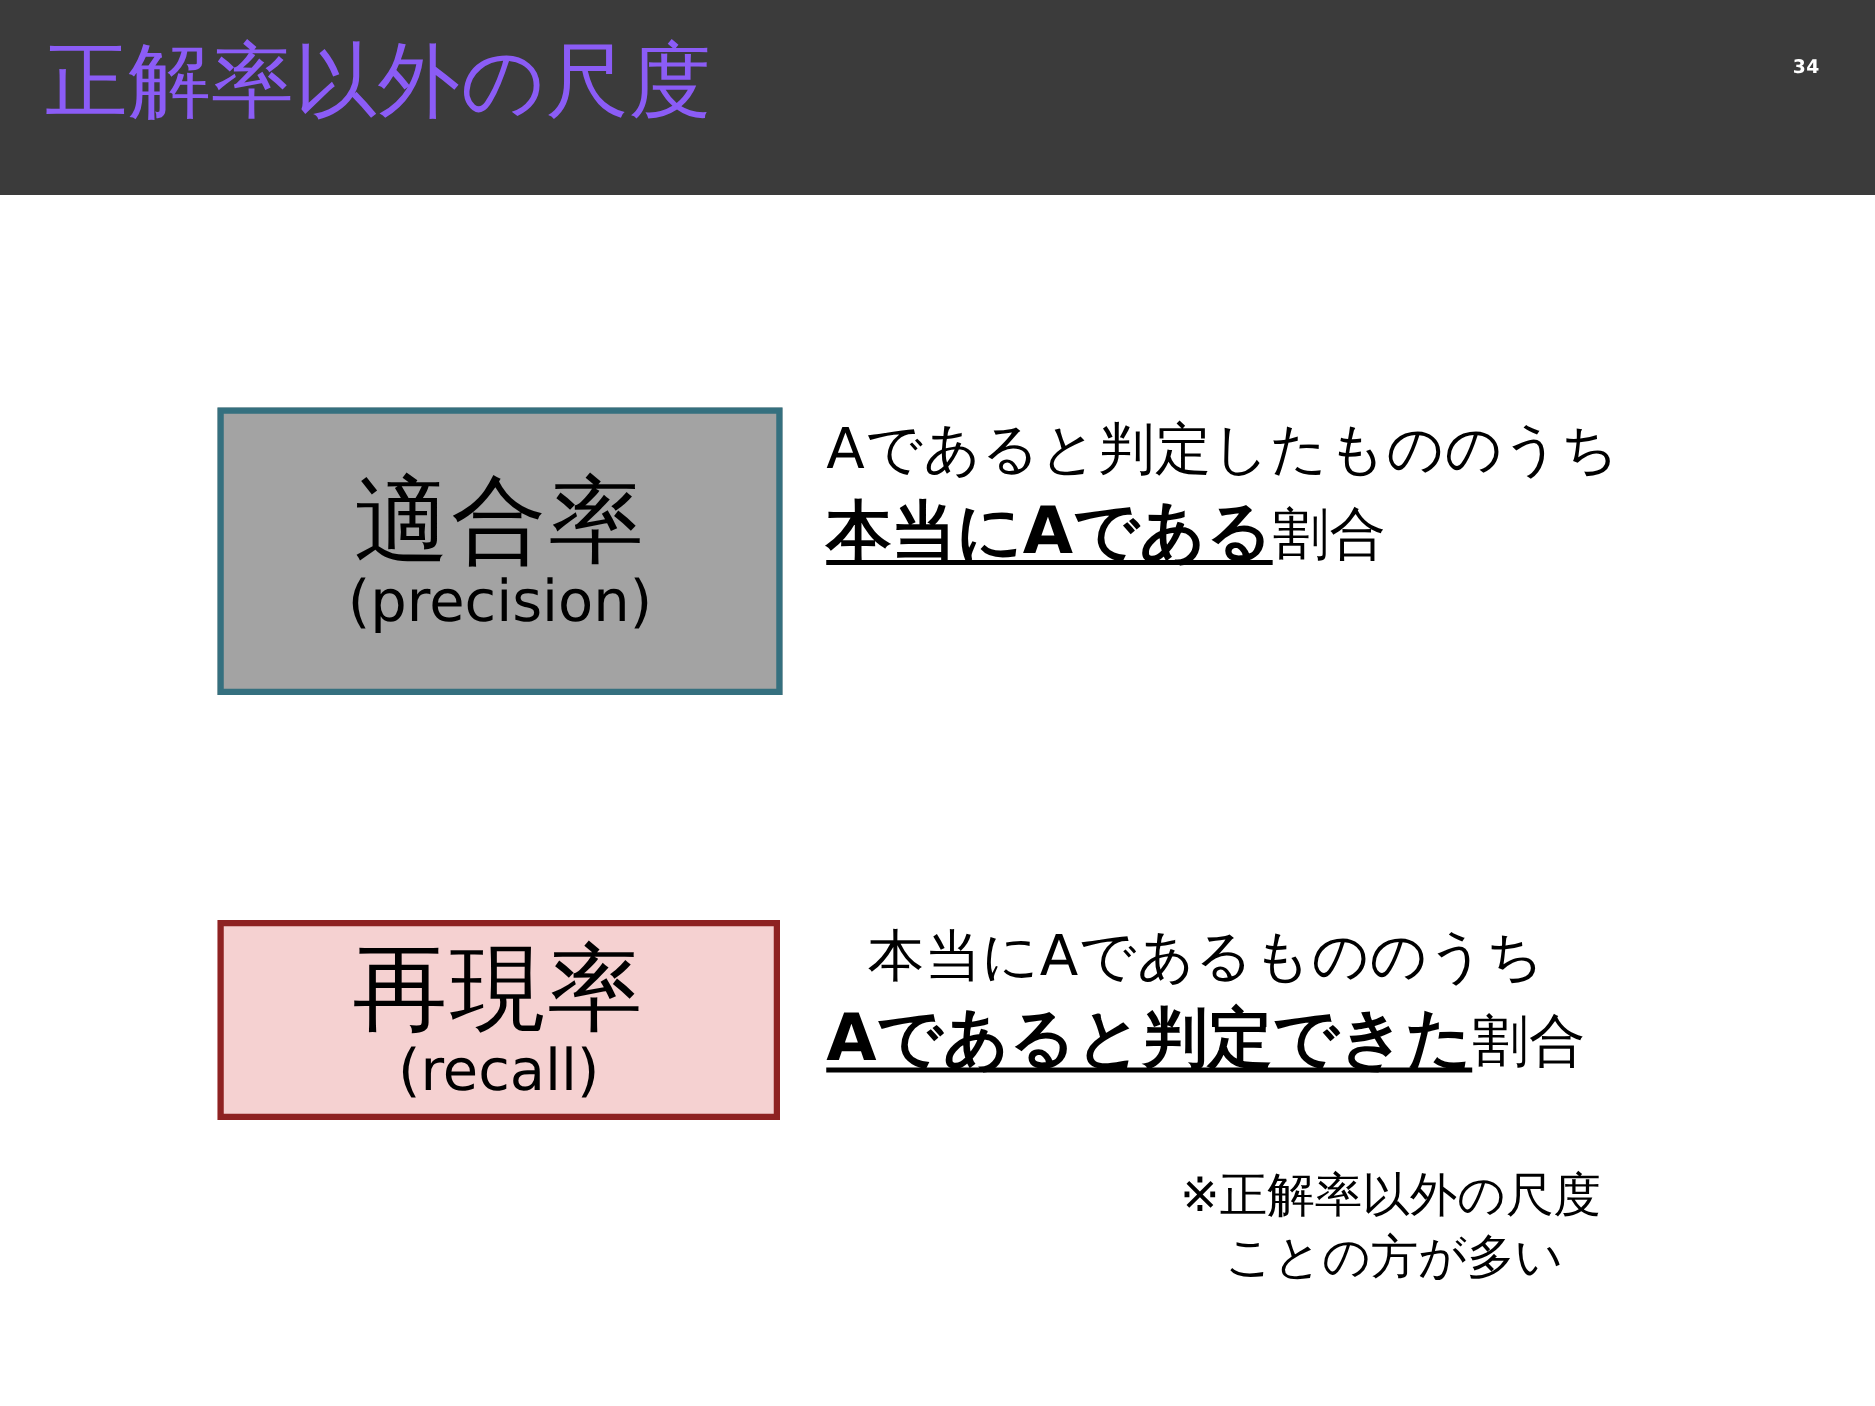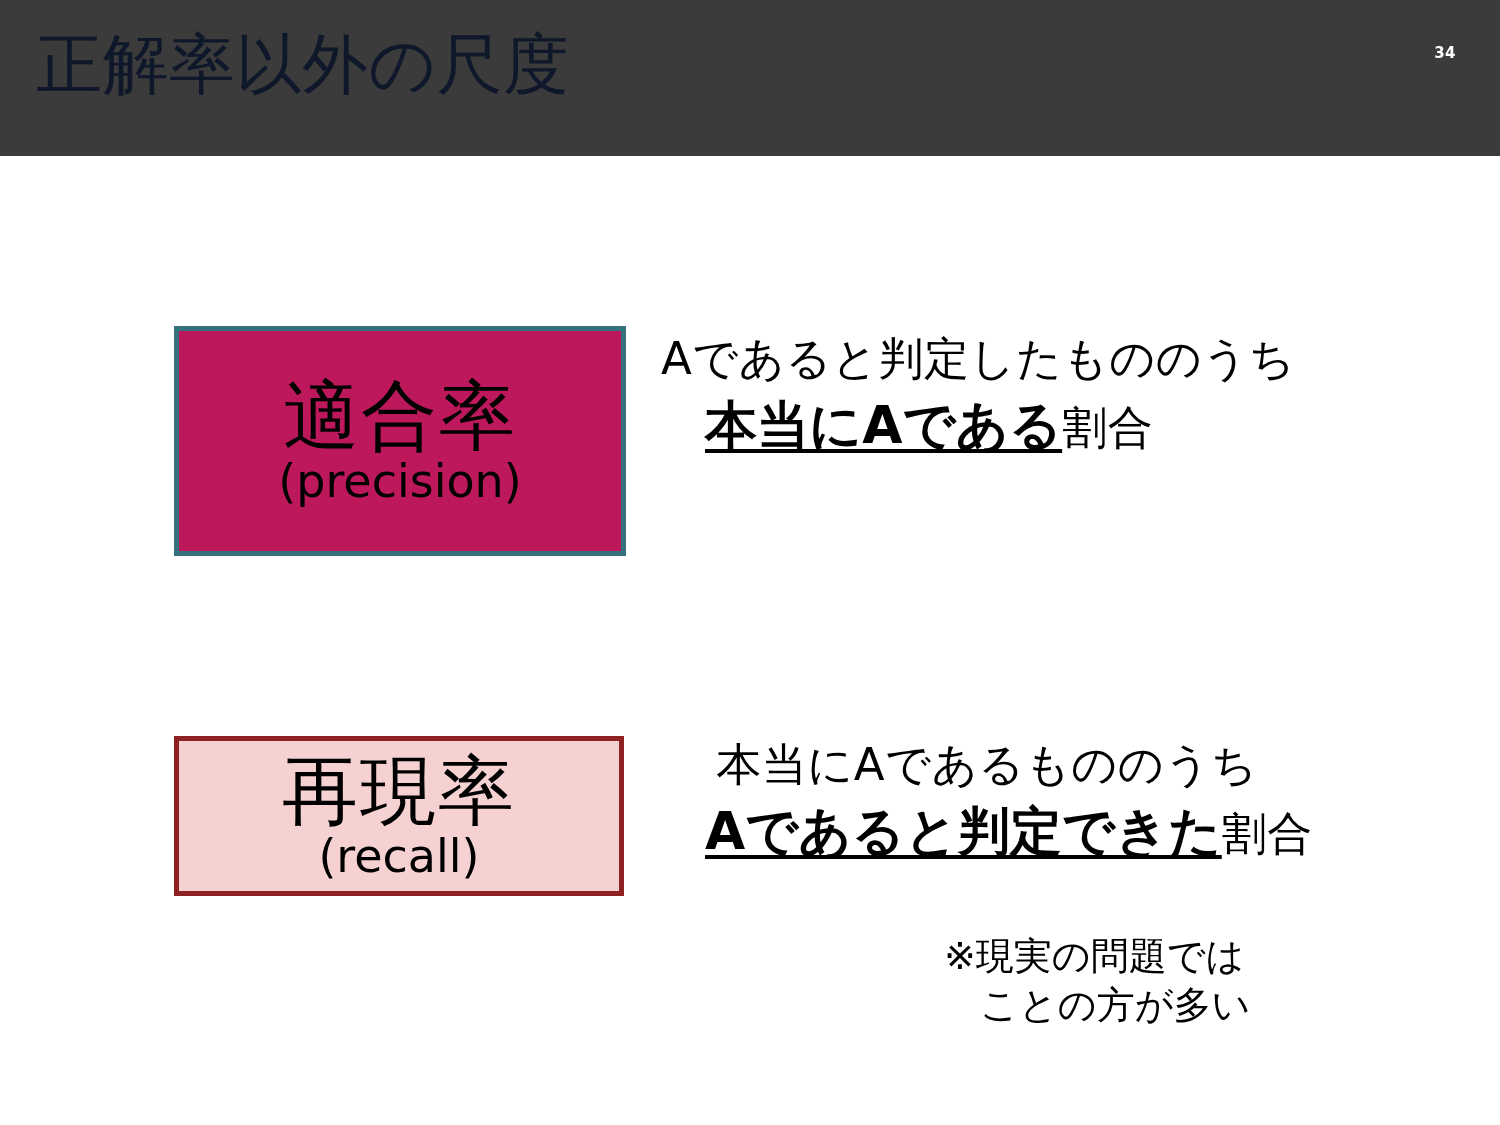--- a/index.html
+++ b/index.html
@@ -27,21 +27,21 @@
     width: 1500px;
     height: 156px;
     background: #3b3b3b;
   }
   .slide-title {
     position: absolute;
     left: 36px;
     top: 28px;
     font-size: 66px;
     line-height: 1.12;
-    color: #0f172a;
+    color: #8b5cf6;
     font-weight: 400;
     letter-spacing: 0.5px;
     white-space: nowrap;
   }
   .page-number {
     position: absolute;
     right: 44px;
     top: 44px;
     font-size: 15px;
     font-weight: bold;
@@ -73,21 +73,21 @@
     font-weight: 400;
     margin-top: 4px;
     letter-spacing: 0px;
   }
 
   #precision-box {
     left: 174px;
     top: 326px;
     width: 452px;
     height: 230px;
-    background: #be185d;
+    background: #a3a3a3;
     border: 5px solid #35707f;
   }
   #recall-box {
     left: 174px;
     top: 736px;
     width: 450px;
     height: 160px;
     background: #f5d1d1;
     border: 5px solid #8e2222;
   }
@@ -103,21 +103,20 @@
     line-height: 1.0;
     font-weight: 400;
     white-space: nowrap;
     letter-spacing: 0.5px;
     text-align: center;
   }
   .def-line2 {
     margin-top: 18px;
     white-space: nowrap;
     line-height: 1.0;
-    margin-left: 44px;
   }
   .def-emph {
     font-size: 52px;
     font-weight: bold;
     text-decoration: underline;
     text-underline-offset: 6px;
     text-decoration-thickness: 4px;
     letter-spacing: 0px;
   }
   .def-tail {
@@ -170,17 +169,17 @@
   </div>
 
   <div class="definition" id="recall-def">
     <div class="def-line1">本当にAであるもののうち</div>
     <div class="def-line2">
       <span class="def-emph">Aであると判定できた</span><span class="def-tail">割合</span>
     </div>
   </div>
 
   <div class="footnote">
-    <span class="footnote-line">※現実の問題では</span>
+    <span class="footnote-line">※正解率以外の尺度</span>
     <span class="footnote-line indent">ことの方が多い</span>
   </div>
 
 </div>
 
 </body></html>

